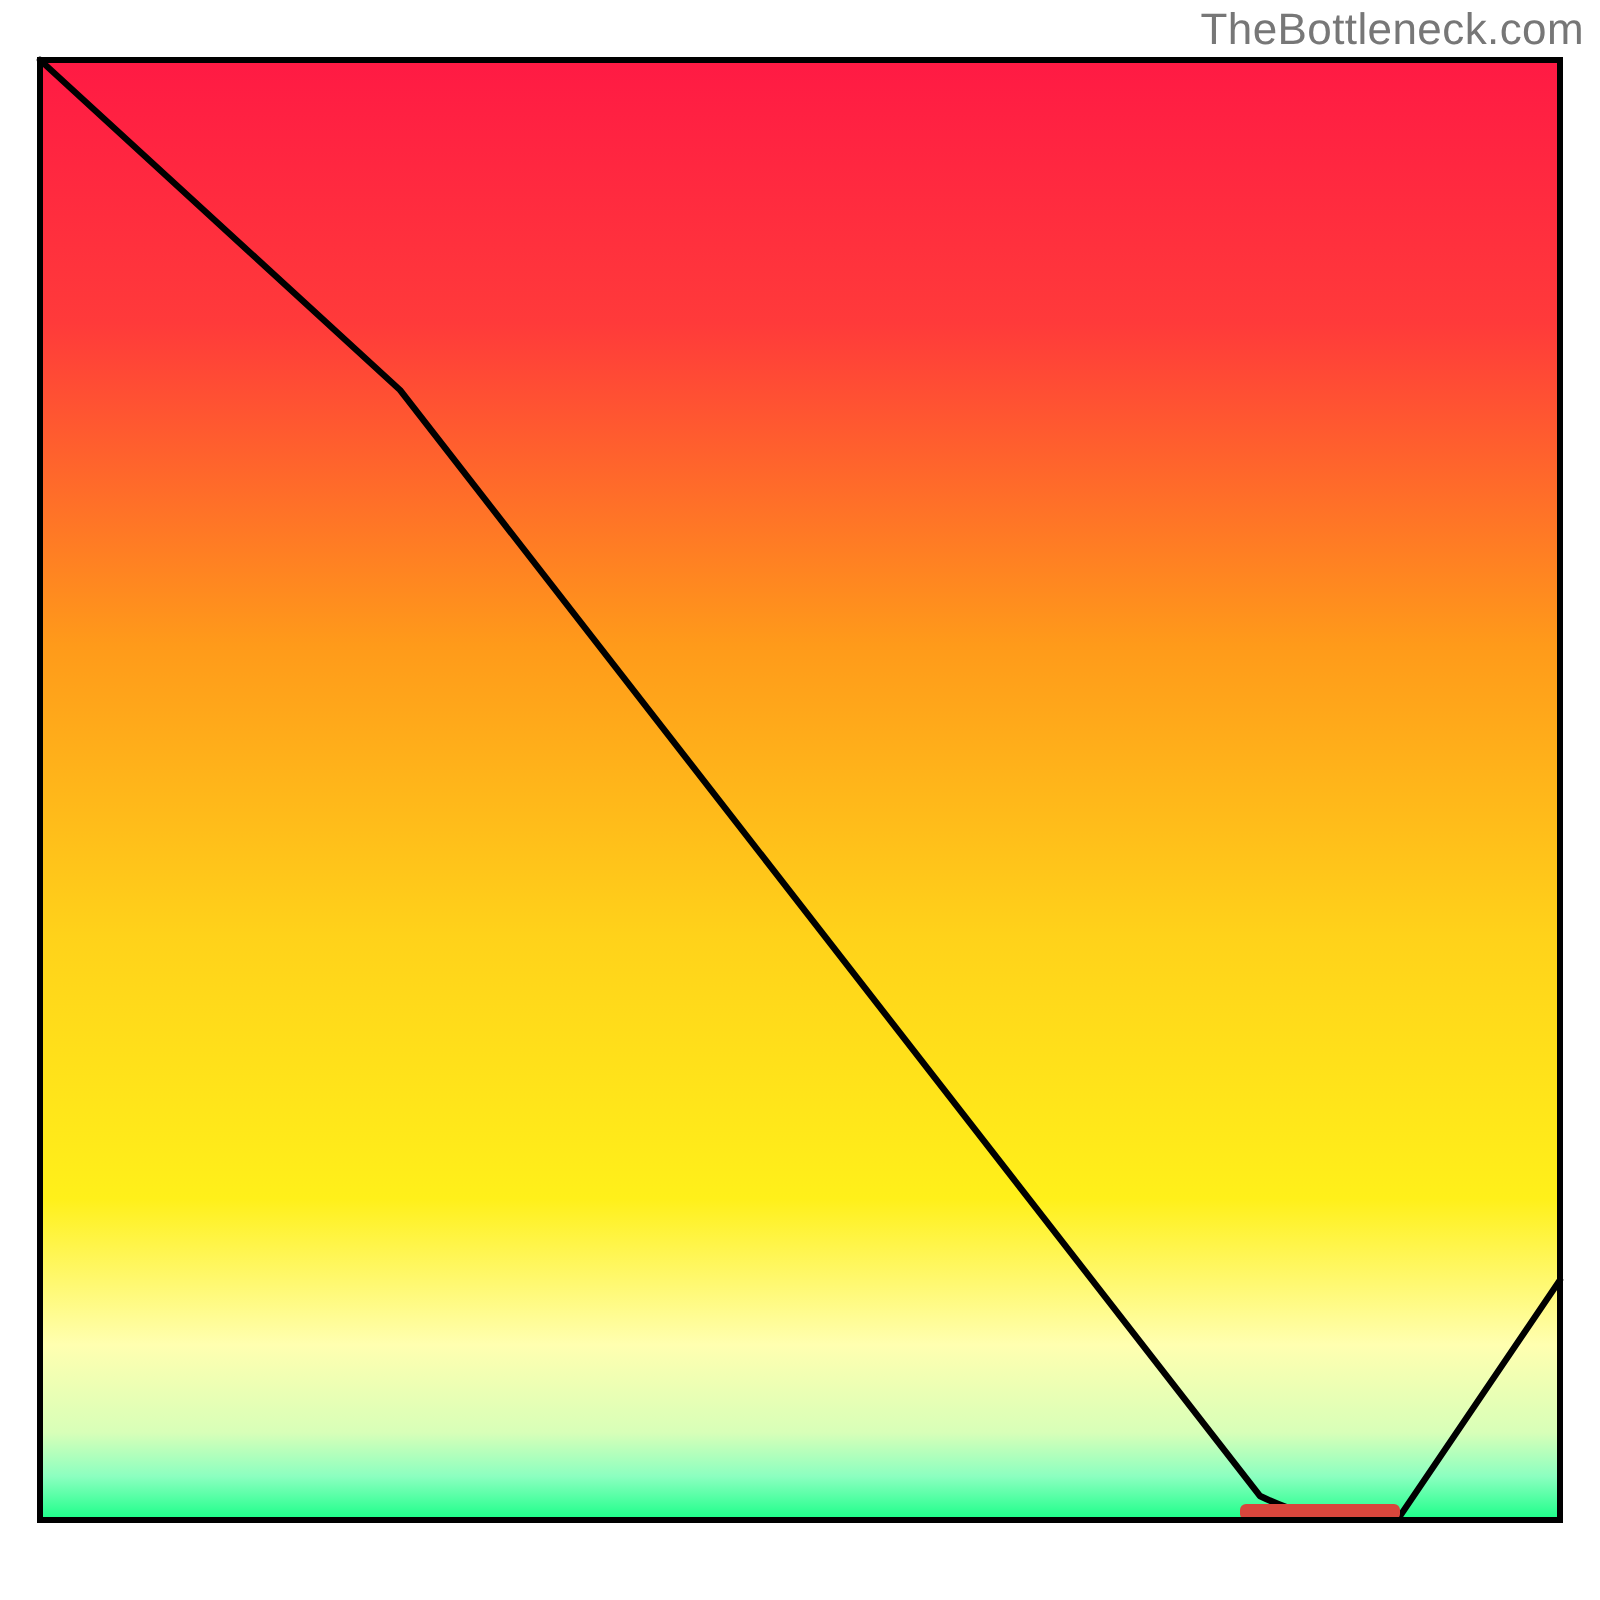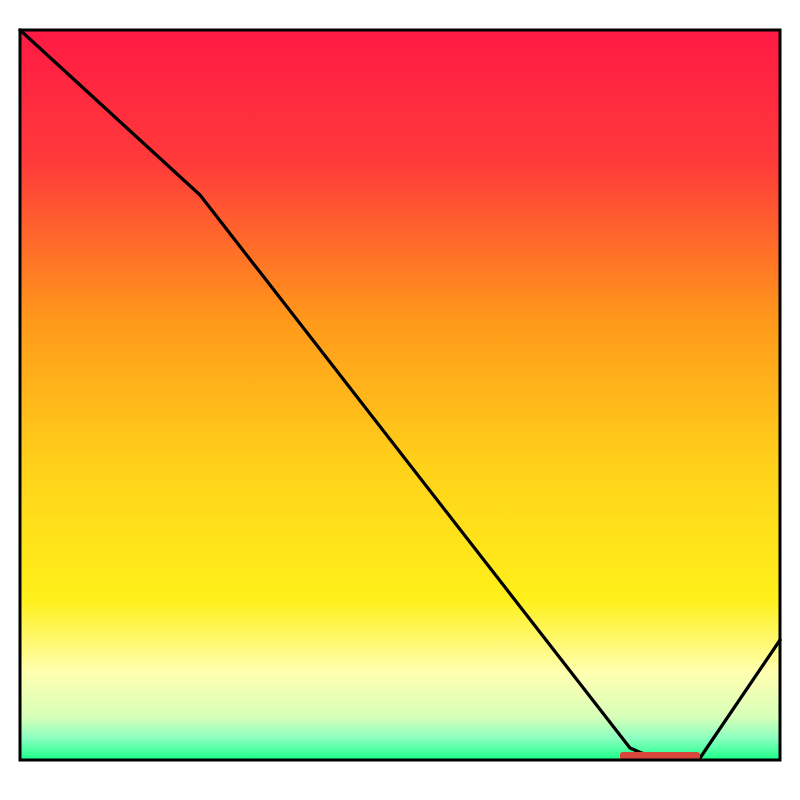--- a/index.html
+++ b/index.html
@@ -49,14 +49,15 @@
 
   <rect x="20" y="30" width="760" height="730" fill="url(#bg-grad)"></rect>
 
   <path d="M20 30 L200 195 L630 748 Q655 760 670 758 L700 758 L780 640" fill="none" stroke="#000000" stroke-width="3.2" stroke-linejoin="round" stroke-linecap="round"></path>
 
   <rect x="620" y="752" width="80" height="8" rx="3" fill="#d8463c"></rect>
 
   <rect x="20" y="30" width="760" height="730" fill="none" stroke="#000000" stroke-width="3"></rect>
 </svg>
 
+<div class="watermark">TheBottleneck.com</div>
 
 </div>
 
 </body></html>

